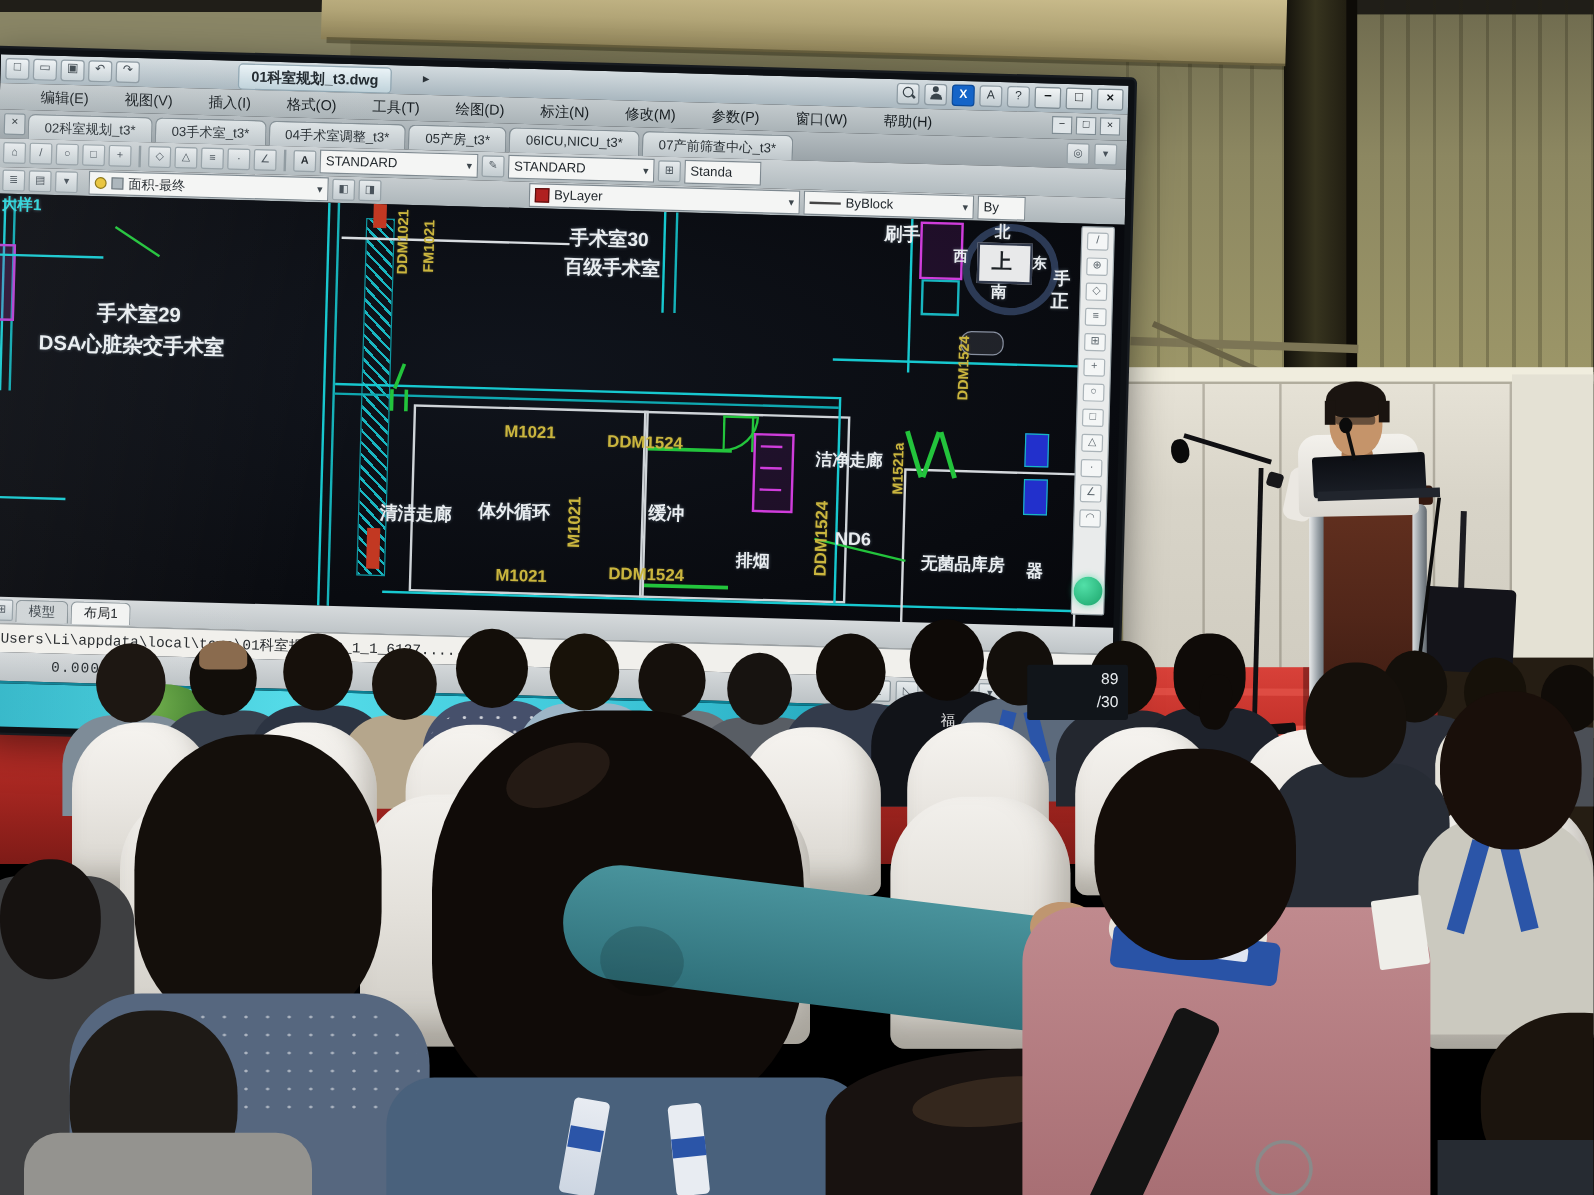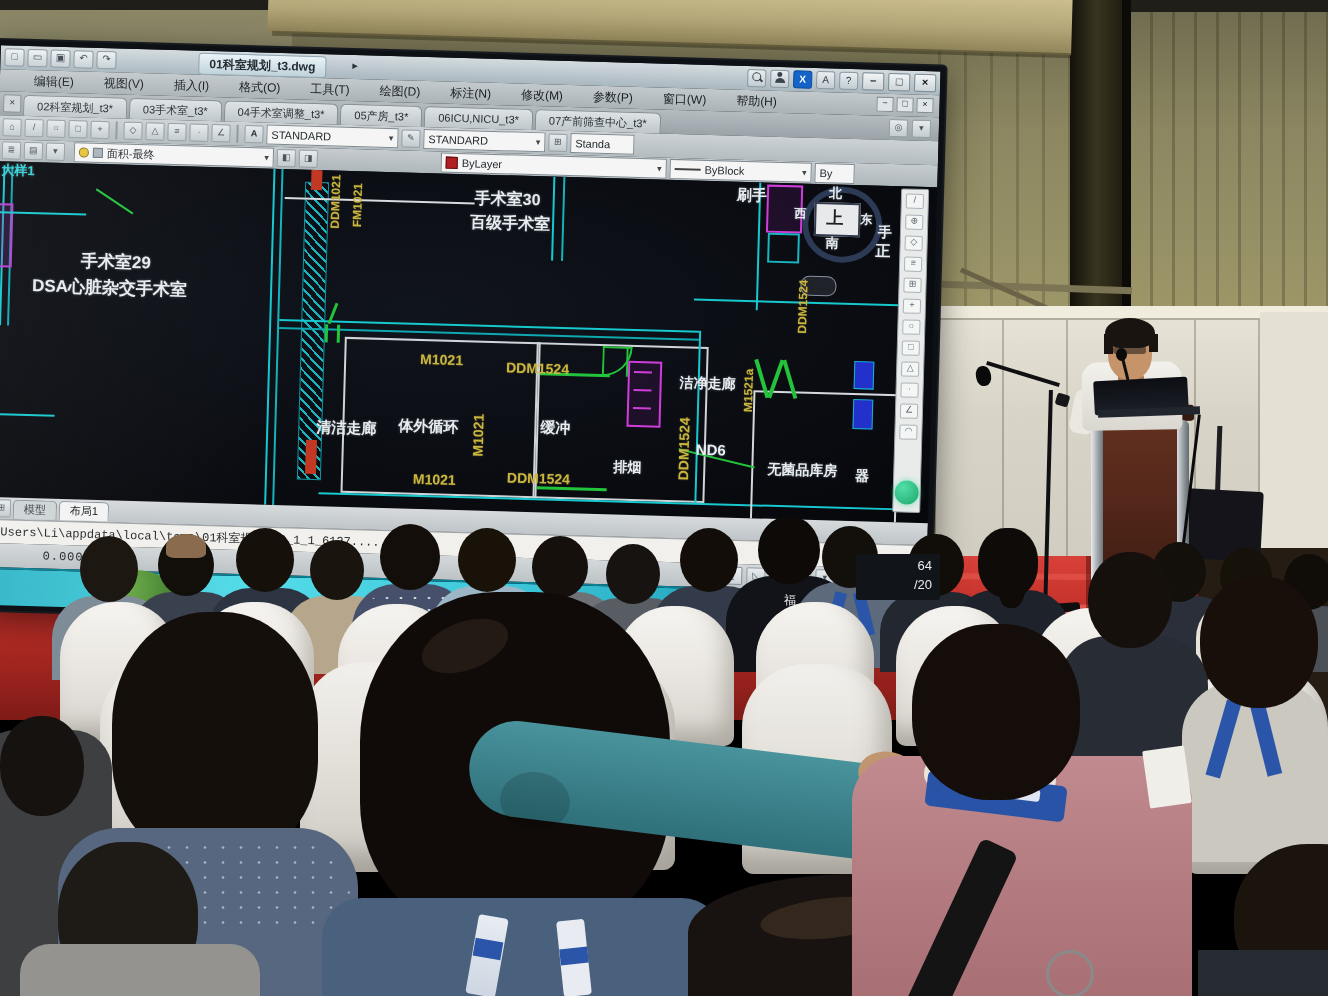--- a/index.html
+++ b/index.html
@@ -488,18 +488,18 @@
       <div class="shp" style="left: 912px; top: 624px; width: 168px; height: 176px; background: rgb(20, 13, 9); border-radius: 46%;"></div>
       <div class="shp" style="left: 936px; top: 836px; width: 40px; height: 210px; background: rgb(20, 20, 20); border-radius: 8px; transform: rotate(25deg);"></div>
       <div class="shp" style="left: 1046px; top: 950px; width: 42px; height: 42px; border-radius: 50%; border: 3px solid rgb(138, 138, 138);"></div>
       <div class="shp" style="left: 1146px; top: 748px; width: 42px; height: 58px; background: rgb(239, 238, 233); border-radius: 2px; transform: rotate(-8deg);"></div>
       <div class="shp" style="left: 1234px; top: 844px; width: 160px; height: 152px; background: rgb(27, 20, 13); border-radius: 46%;"></div>
       <div class="shp" style="left: 1198px; top: 950px; width: 130px; height: 46px; background: rgb(38, 43, 50);"></div>
     </div>
 
   <div id="fg-labels">
     <div class="osd">
-      <div>64</div>
-      <div>/20</div>
+      <div>89</div>
+      <div>/30</div>
     </div>
     <span class="shirt-char">福</span>
   </div>
 </div>
 
 </body></html>

